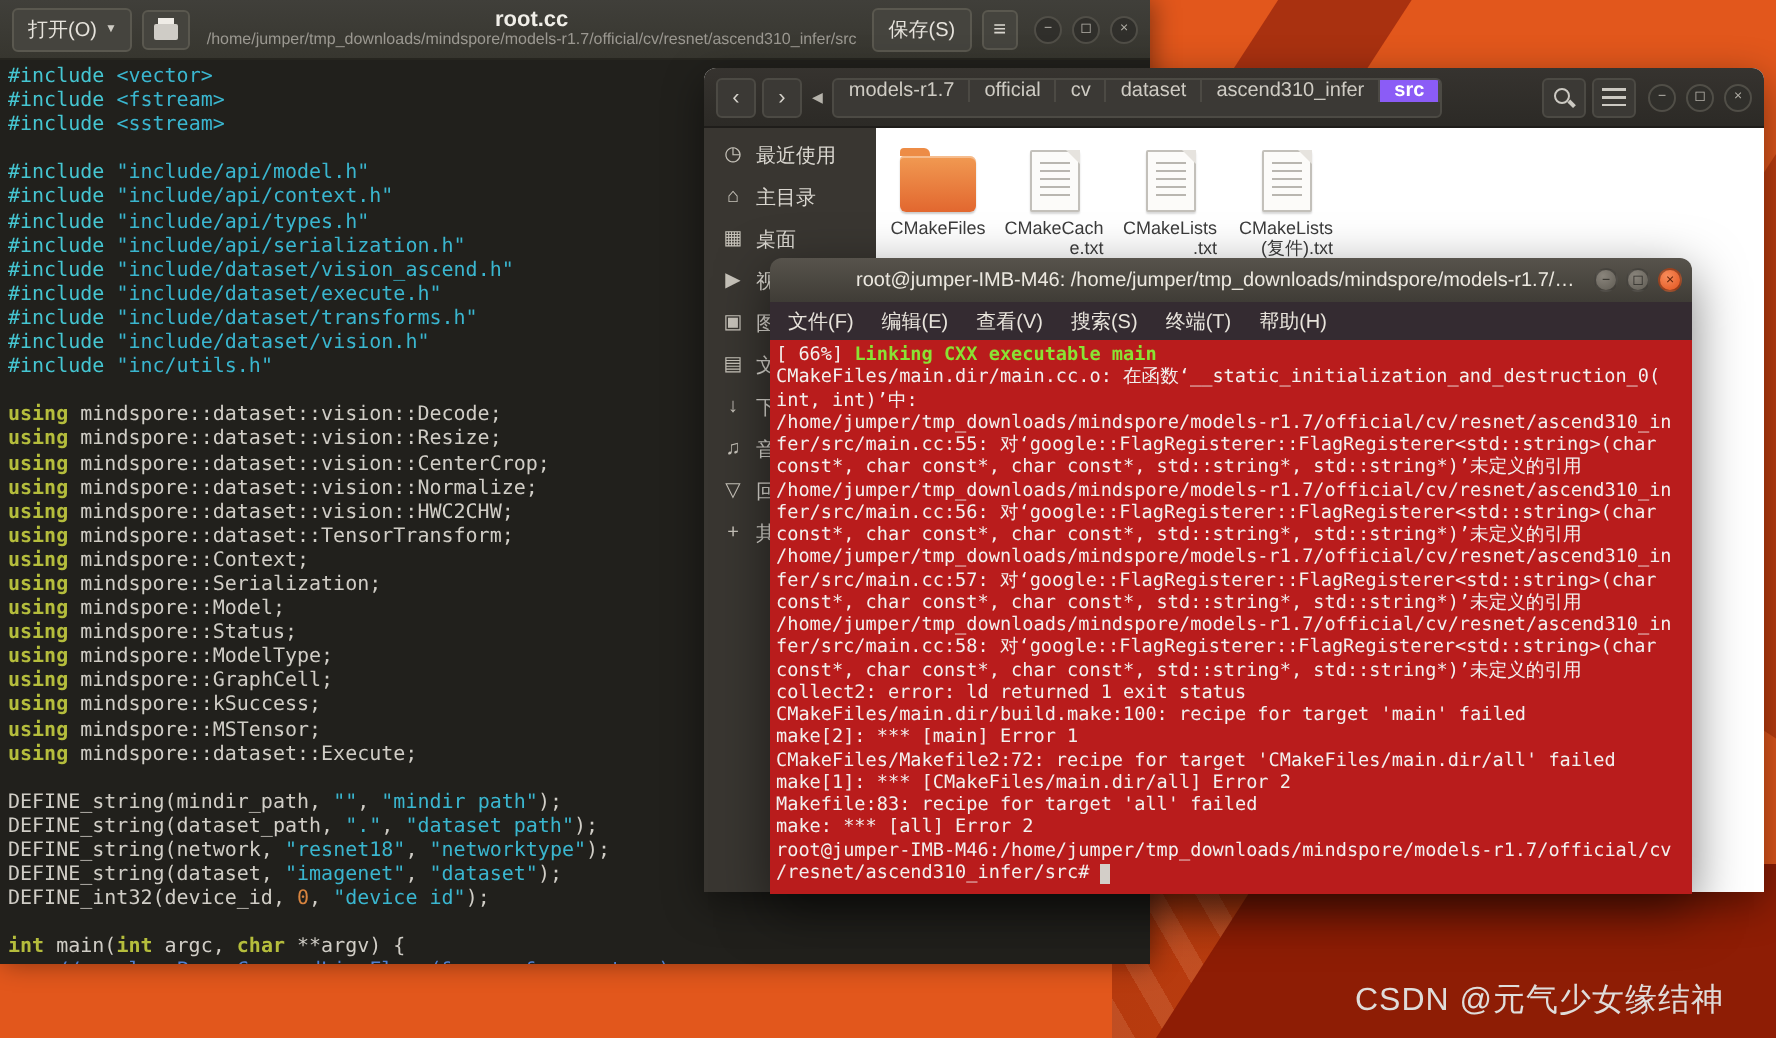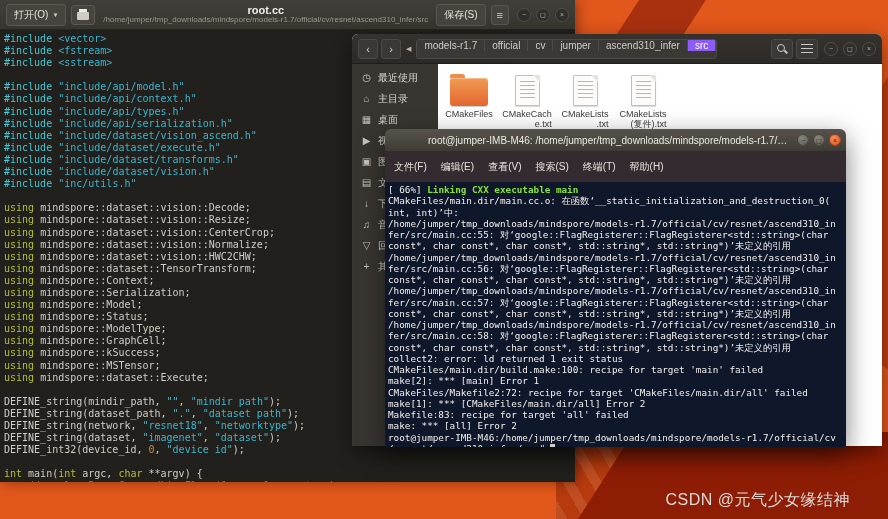--- a/index.html
+++ b/index.html
@@ -7,21 +7,21 @@
   body{font-family:"Liberation Sans","DejaVu Sans",sans-serif;background:#000}
   .screen{position:relative;width:888px;height:519px;overflow:hidden;background:#e2571c}
 
   
   .wallpaper{position:absolute;inset:0;z-index:1}
   .wp-band-a{position:absolute;left:586px;top:-140px;width:56px;height:460px;background:#a93110;transform:rotate(33deg)}
   .wp-band-b{position:absolute;left:856px;top:-60px;width:160px;height:420px;background:#bf3e10;transform:rotate(33deg)}
   .wp-bottom{position:absolute;left:556px;top:432px;right:0;bottom:0;background:linear-gradient(90deg,#b63a0e,#c64413)}
   .wp-bottom::before{content:"";position:absolute;inset:0;background:repeating-linear-gradient(60deg,rgba(255,200,160,.14) 0 10px,transparent 10px 24px)}
   .wp-bottom::after{content:"";position:absolute;right:0;top:0;bottom:0;width:310px;background:#8e1d05;clip-path:polygon(18% 0,100% 0,100% 100%,0 100%)}
-  .watermark{position:absolute;right:38px;bottom:8px;font-size:16px;color:#dfdcda;letter-spacing:.5px;z-index:2}
+  .watermark{position:absolute;right:26px;bottom:8px;font-size:16px;color:#dfdcda;letter-spacing:.5px;z-index:2}
 
   
   .win-controls{display:flex;gap:5px;align-items:center;margin-left:3px}
   .circle-btn{width:14px;height:14px;border-radius:50%;background:#302f2b;border:1px solid #504e47;color:#b3b0a8;font-size:7px;line-height:11px;text-align:center;padding:0;cursor:default}
 
   
   .gedit{position:absolute;left:0;top:0;width:575px;height:482px;z-index:2;background:#21201c;box-shadow:2px 0 12px rgba(0,0,0,.4)}
   .gedit-header{height:30px;background:linear-gradient(#403f3a,#37362f);border-bottom:1px solid #26251f;display:flex;align-items:center;gap:5px;padding:0 6px}
   .gbtn{background:#45443e;border:1px solid #5a584f;border-radius:3px;color:#e6e3dc;font-size:10px;padding:3px 7px;display:inline-flex;align-items:center;gap:4px;font-family:inherit;cursor:default}
   .caret{font-size:6px;color:#cfccc4}
@@ -29,33 +29,33 @@
   .printer-icon{display:inline-block;width:12px;height:8px;background:#cfccc6;border-radius:1px;position:relative;margin-top:2px}
   .printer-icon::before{content:"";position:absolute;left:2px;top:-3px;width:8px;height:3px;background:#efece6}
   .hamburger-icon{font-size:11px;color:#d8d5ce;line-height:12px}
   .gedit-title{flex:1;text-align:center;overflow:hidden;line-height:1.12}
   .t1{font-size:11px;font-weight:bold;color:#f0eee8}
   .t2{font-size:8px;color:#9b9891;white-space:nowrap;overflow:hidden;text-overflow:ellipsis;max-width:340px;margin:0 auto}
   .code{position:absolute;top:31px;left:0;right:0;bottom:0;background:#21201c;padding:2px 0 0 4px;font-family:"DejaVu Sans Mono",monospace;font-size:10px;line-height:12.1px;overflow:hidden;white-space:pre}
   .cl{height:12.1px}
   .c-pp{color:#45c6d2}
   .c-s{color:#3ab6cf}
-  .c-k{color:#b5bd3c;font-weight:normal}
+  .c-k{color:#b5bd3c;font-weight:bold}
   .c-t{color:#d0cdc6}
   .c-c{color:#4f7fd0}
   .c-n{color:#d8843f}
 
   
   .files{position:absolute;left:352px;top:34px;width:530px;height:412px;z-index:3;border-radius:6px 6px 0 0;box-shadow:0 6px 20px rgba(0,0,0,.45);overflow:hidden;background:#fff}
   .files-header{height:30px;background:linear-gradient(#36332f,#2c2a26);display:flex;align-items:center;gap:3px;padding:0 6px;border-bottom:1px solid #1f1d1a}
   .nav-btn{background:#3b3935;border:1px solid #4c4a44;border-radius:3px;color:#d6d3cc;font-size:11px;min-width:20px;height:20px;display:inline-flex;align-items:center;justify-content:center;padding:0 4px;cursor:default}
   .pager{background:none;border:none;color:#b5b2aa;font-size:7px;padding:0 2px;cursor:default}
   .breadcrumb{display:flex;align-items:flex-start;height:20px;border:1px solid #4c4a44;border-radius:3px;overflow:hidden;background:#3b3935}
   .crumb{display:flex;align-items:center;padding:0 7px;font-size:10px;color:#cfccc4;border-right:1px solid #4c4a44;cursor:default;white-space:nowrap}
-  .crumb.active{background:#8b5cf6;color:#fff;font-weight:normal}
+  .crumb.active{background:#8b5cf6;color:#fff;font-weight:bold}
   .spacer{flex:1}
   .search-icon{width:12px;height:12px;position:relative;display:inline-block}
   .search-icon::before{content:"";position:absolute;left:1px;top:1px;width:6px;height:6px;border:1.5px solid #ccc9c2;border-radius:50%}
   .search-icon::after{content:"";position:absolute;left:8px;top:8px;width:4px;height:1.5px;background:#ccc9c2;transform:rotate(45deg)}
   .listview-icon{width:12px;height:9px;display:inline-block;background:repeating-linear-gradient(#ccc9c2 0 1.5px,transparent 1.5px 4px)}
   .files-body{display:flex;height:382px}
   .fm-sidebar{width:86px;background:#393631;padding-top:3px;flex:none}
   .sb-row{display:flex;align-items:center;gap:6px;height:21px;padding-left:9px;font-size:10px;color:#dad7d0;cursor:default}
   .sb-ic{width:11px;font-size:10px;color:#c6c2b9;text-align:center;flex:none}
   .sb-label{white-space:nowrap}
@@ -69,23 +69,23 @@
   .icon-script::before{background:repeating-linear-gradient(#7da05a 0 1px,transparent 1px 4px)}
   .file-label{font-size:9px;line-height:10px;color:#3c3c3c;text-align:right;white-space:pre-line}
 
   
   .terminal{position:absolute;left:385px;top:129px;width:461px;height:318px;z-index:4;box-shadow:0 8px 26px rgba(0,0,0,.5);border-radius:6px 6px 0 0;overflow:hidden;display:flex;flex-direction:column}
   .term-titlebar{height:22px;background:linear-gradient(#57534c,#3f3c36);display:flex;align-items:center;padding:0 5px;flex:none}
   .term-title{flex:1;text-align:center;font-size:10px;color:#ece8e0;white-space:nowrap;overflow:hidden;text-overflow:ellipsis;padding-left:38px}
   .term-controls{display:flex;gap:4px;margin-left:6px}
   .tcircle{width:12px;height:12px;border-radius:50%;border:1px solid rgba(0,0,0,.35);background:radial-gradient(circle at 35% 30%,#8a857c,#5f5b53);color:#2e2c28;font-size:7px;line-height:9px;text-align:center;padding:0;cursor:default}
   .tcircle.close{background:radial-gradient(circle at 35% 30%,#f88c5a,#e3541f);color:#5a1d06}
-  .term-menubar{height:31px;background:#342b31;display:flex;align-items:center;gap:14px;padding:0 9px;flex:none}
+  .term-menubar{height:19px;background:#342b31;display:flex;align-items:center;gap:14px;padding:0 9px;flex:none}
   .menu-item{font-size:10px;color:#e8e4dc;cursor:default;white-space:nowrap}
-  .term-body{flex:1;background:#0f172a;color:#f2f0ee;font-family:"DejaVu Sans Mono",monospace;font-size:9.3px;line-height:11.25px;padding:2px 3px;overflow:hidden;white-space:pre-wrap}
+  .term-body{flex:1;background:#b91c1c;color:#f2f0ee;font-family:"DejaVu Sans Mono",monospace;font-size:9.3px;line-height:11.25px;padding:2px 3px;overflow:hidden;white-space:pre-wrap}
   .tl{min-height:11.25px;white-space:pre;overflow:hidden}
   .t-g{color:#8ae234;font-weight:bold}
   .t-w{color:#f2f0ee}
   .t-cur{display:inline-block;width:5px;height:10px;background:#d3cec8;vertical-align:-1px}
 </style>
 </head>
 <body>
 
 <div class="screen">
 
@@ -124,21 +124,21 @@
 
   <section class="files">
     <header class="files-header">
       <button class="nav-btn">‹</button>
       <button class="nav-btn">›</button>
       <button class="pager">◀</button>
       <div class="breadcrumb">
           <div class="crumb">models-r1.7</div>
           <div class="crumb">official</div>
           <div class="crumb">cv</div>
-          <div class="crumb">jumper</div>
+          <div class="crumb">dataset</div>
           <div class="crumb">ascend310_infer</div>
           <div class="crumb active">src</div>
         </div>
       <div class="spacer"></div>
       <button class="nav-btn">
         <span class="search-icon"></span>
       </button>
       <button class="nav-btn">
         <span class="listview-icon"></span>
       </button>

